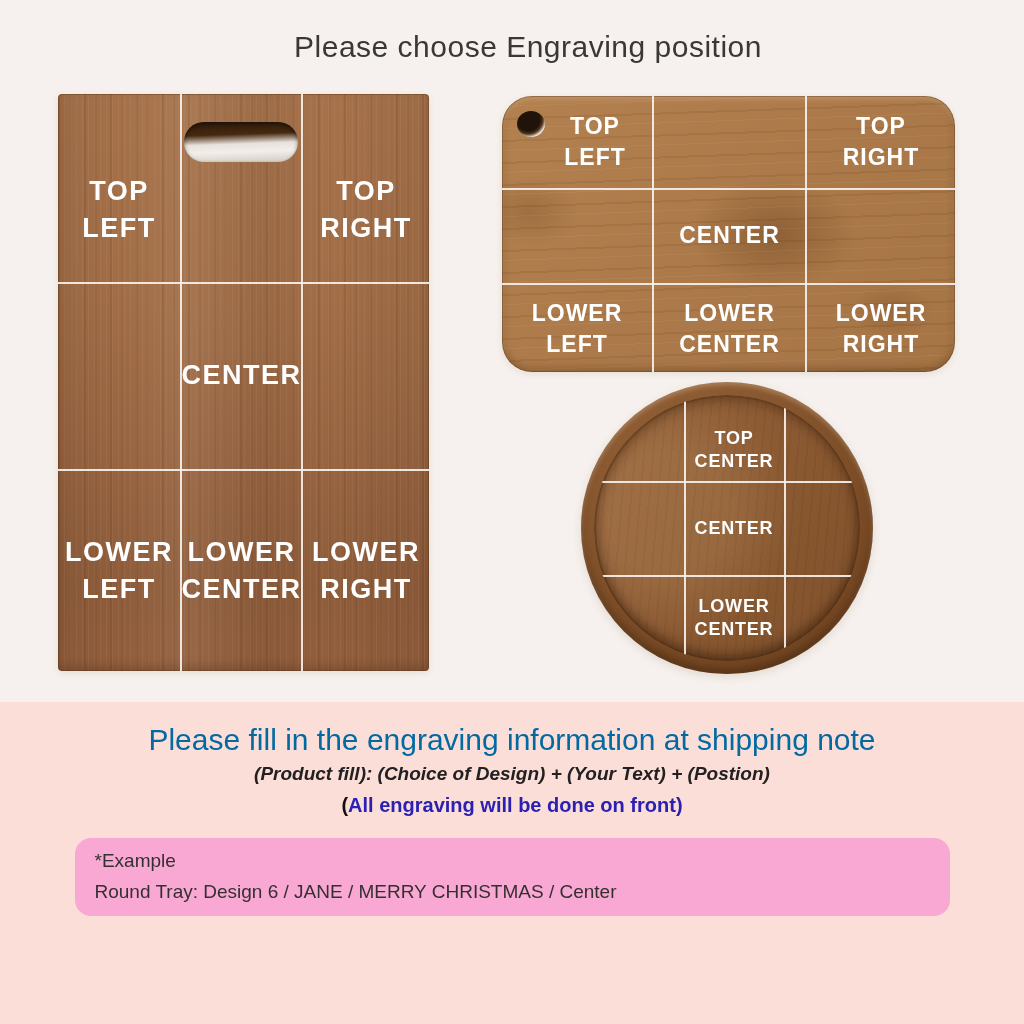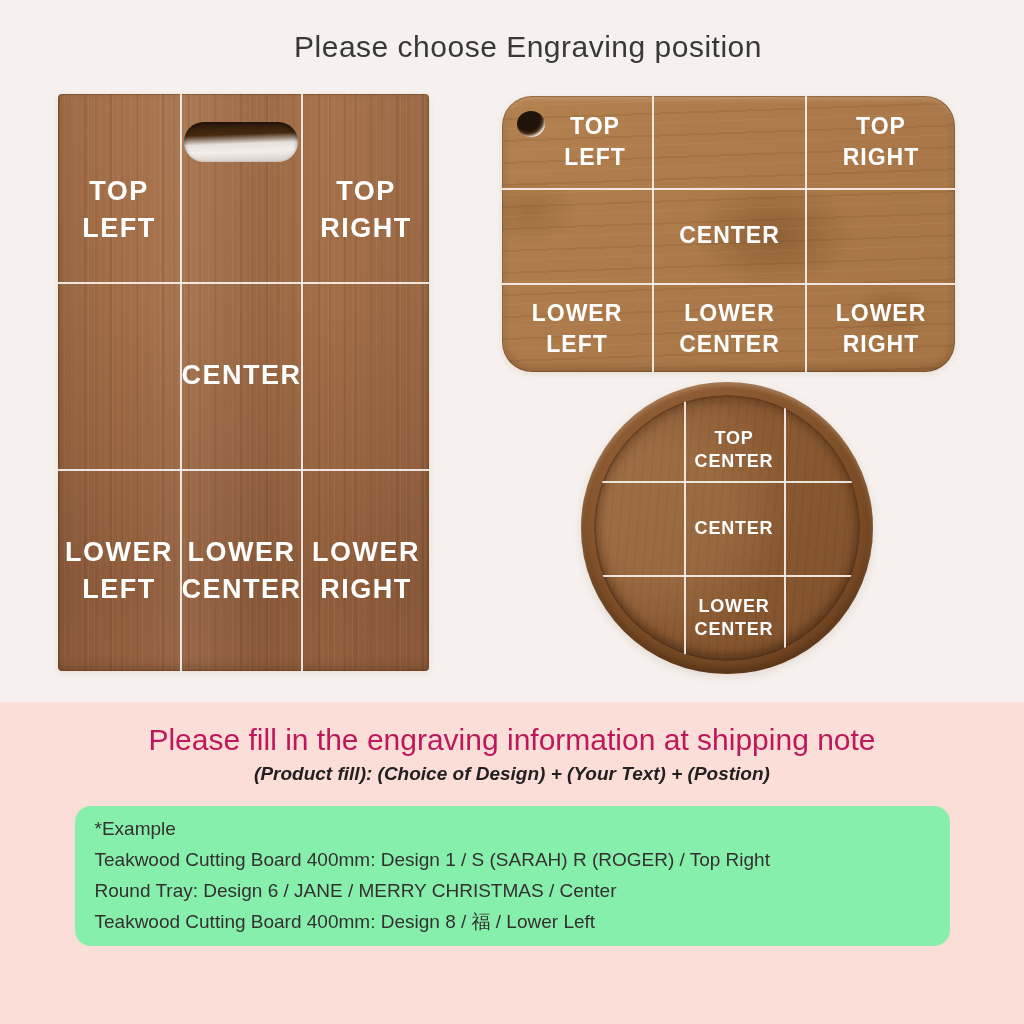--- a/index.html
+++ b/index.html
@@ -92,27 +92,27 @@
   .tray .pos-label{font-size:18px;line-height:23px;letter-spacing:0.8px;}
   .tr-tc{left:90px;top:0;width:100px;height:86px;padding-top:24px;}
   .tr-c {left:90px;top:86px;width:100px;height:94px;}
   .tr-lc{left:90px;top:180px;width:100px;height:86px;}
 
   
   .pink-section{
     position:absolute;left:0;top:702px;width:1024px;height:322px;
     background:#fbded8;text-align:center;
   }
-  .f-heading{margin-top:20px;font-size:30px;font-weight:400;color:#be185d;line-height:36px;}
+  .f-heading{margin-top:20px;font-size:30px;font-weight:400;color:#0369a1;line-height:36px;}
   .f-format{margin-top:4px;font-size:19px;font-weight:bold;font-style:italic;color:#222020;line-height:24px;}
   .f-note{margin-top:6px;font-size:20px;font-weight:bold;line-height:26px;color:#111111;}
   .f-note .blue{color:#2a21b3;}
   .example-box{
     margin:20px auto 0;width:875px;box-sizing:border-box;
-    background:#86efac;border-radius:16px;
+    background:#f9a8d4;border-radius:16px;
     padding:7px 16px 9px 20px;text-align:left;
     font-size:19px;line-height:31px;color:#343030;white-space:nowrap;
   }
 </style>
 </head>
 <body>
 
 <div class="canvas">
 
   <div class="top-section">
@@ -200,22 +200,21 @@
           <span>LOWER</span>
           <span>CENTER</span>
         </div>
       </div>
     </div>
   </div>
 
   <div class="pink-section">
     <div class="f-heading">Please fill in the engraving information at shipping note</div>
     <div class="f-format">(Product fill): (Choice of Design) + (Your Text) + (Postion)</div>
+    <div class="f-note"><span>(</span><span class="blue">All engraving will be done on front)</span></div>
 
     <div class="example-box">
       <div class="ex-line">*Example</div>
-      <div class="ex-line">Teakwood Cutting Board 400mm: Design 1 / S (SARAH) R (ROGER) / Top Right</div>
       <div class="ex-line">Round Tray: Design 6 / JANE / MERRY CHRISTMAS / Center</div>
-      <div class="ex-line">Teakwood Cutting Board 400mm: Design 8 / 福 / Lower Left</div>
     </div>
   </div>
 
 </div>
 
 </body></html>

